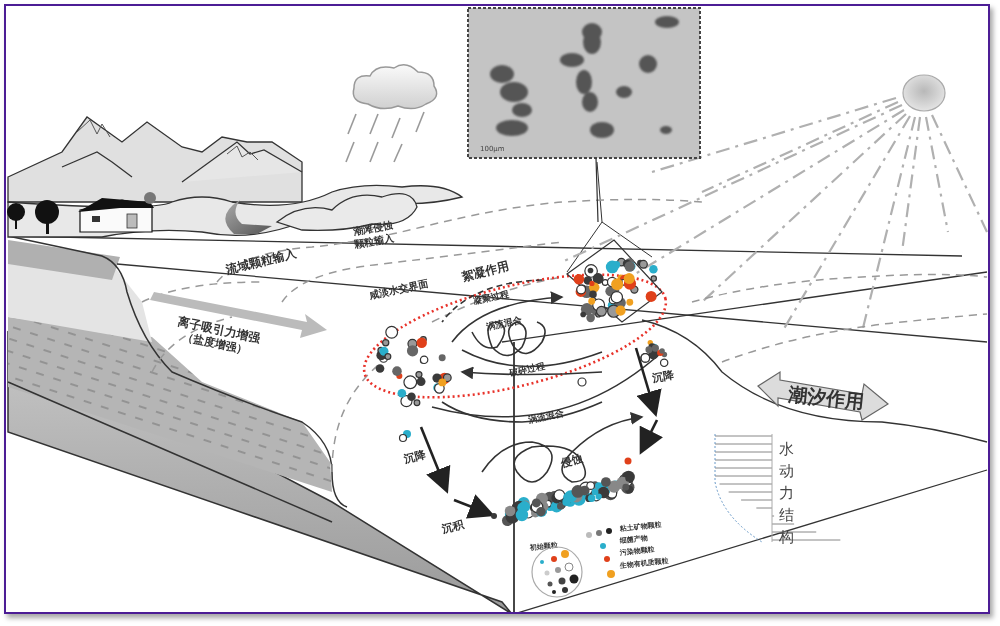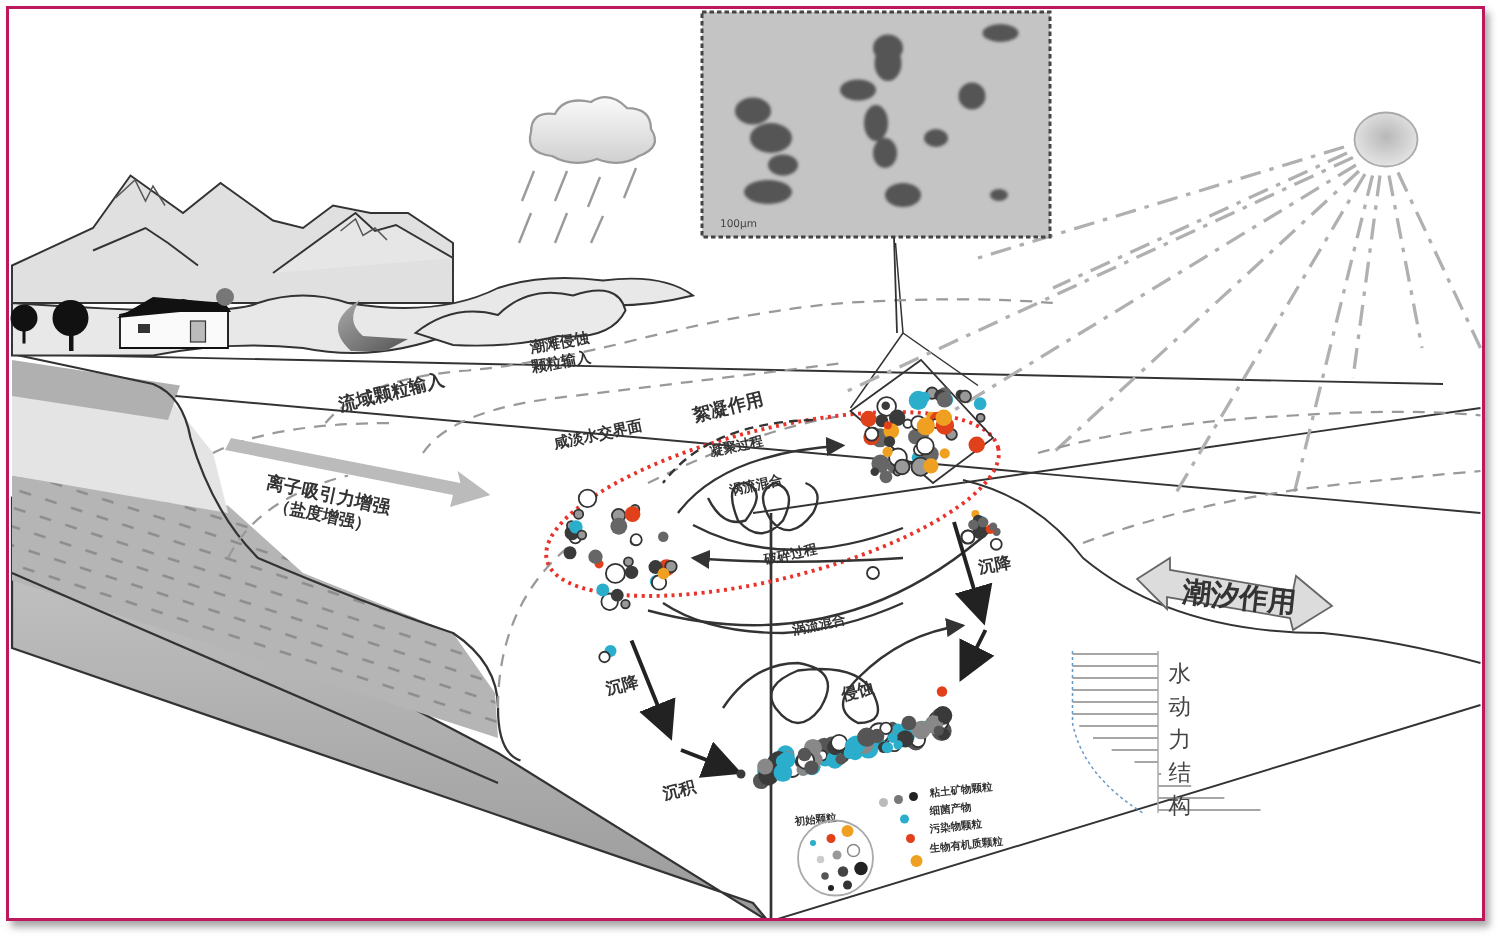--- a/index.html
+++ b/index.html
@@ -1,18 +1,18 @@
 <!DOCTYPE html>
 <html><head>
 <meta charset="utf-8">
 <style>
   html, body { margin:0; padding:0; background:#ffffff; }
   body { width:1000px; height:626px; overflow:hidden; font-family:"DejaVu Sans", sans-serif; }
   #stage { position:relative; width:1000px; height:626px; background:#ffffff; }
-  #frame { position:absolute; left:4px; top:4px; width:982px; height:606px; border:2px solid #be185d; box-shadow:3px 4px 5px rgba(0,0,0,0.35); background:#fff; overflow:hidden; }
+  #frame { position:absolute; left:4px; top:4px; width:982px; height:606px; border:2px solid #4c1d95; box-shadow:3px 4px 5px rgba(0,0,0,0.35); background:#fff; overflow:hidden; }
   svg { position:absolute; left:0; top:0; }
   .lbl { font-family:"DejaVu Sans", sans-serif; font-weight:bold; fill:#333; }
   .lbl-n { font-family:"DejaVu Sans", sans-serif; fill:#444; }
 </style>
 </head>
 <body>
 
 <div id="stage">
 <div id="frame">
 <svg width="982" height="606" viewBox="4 4 982 606">

